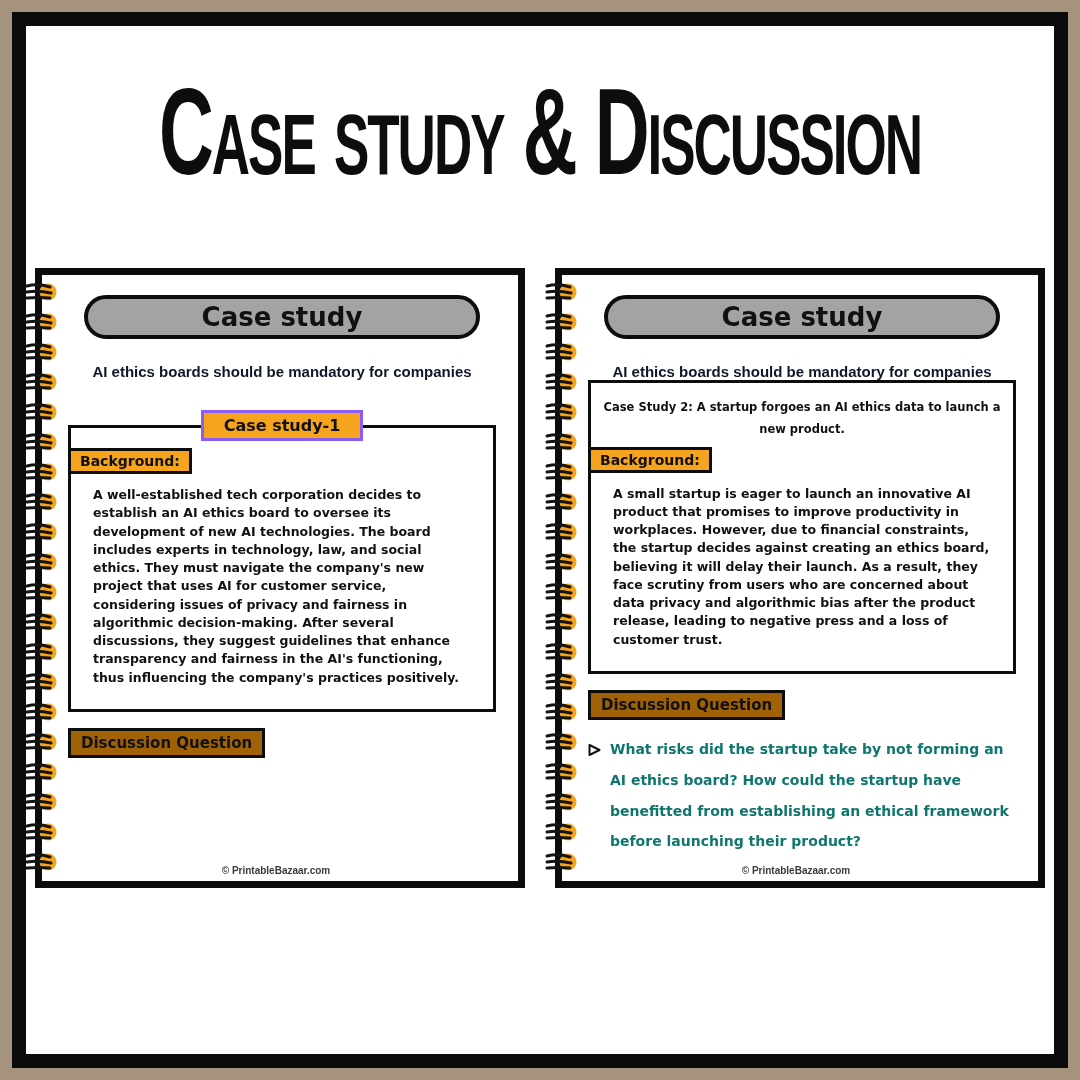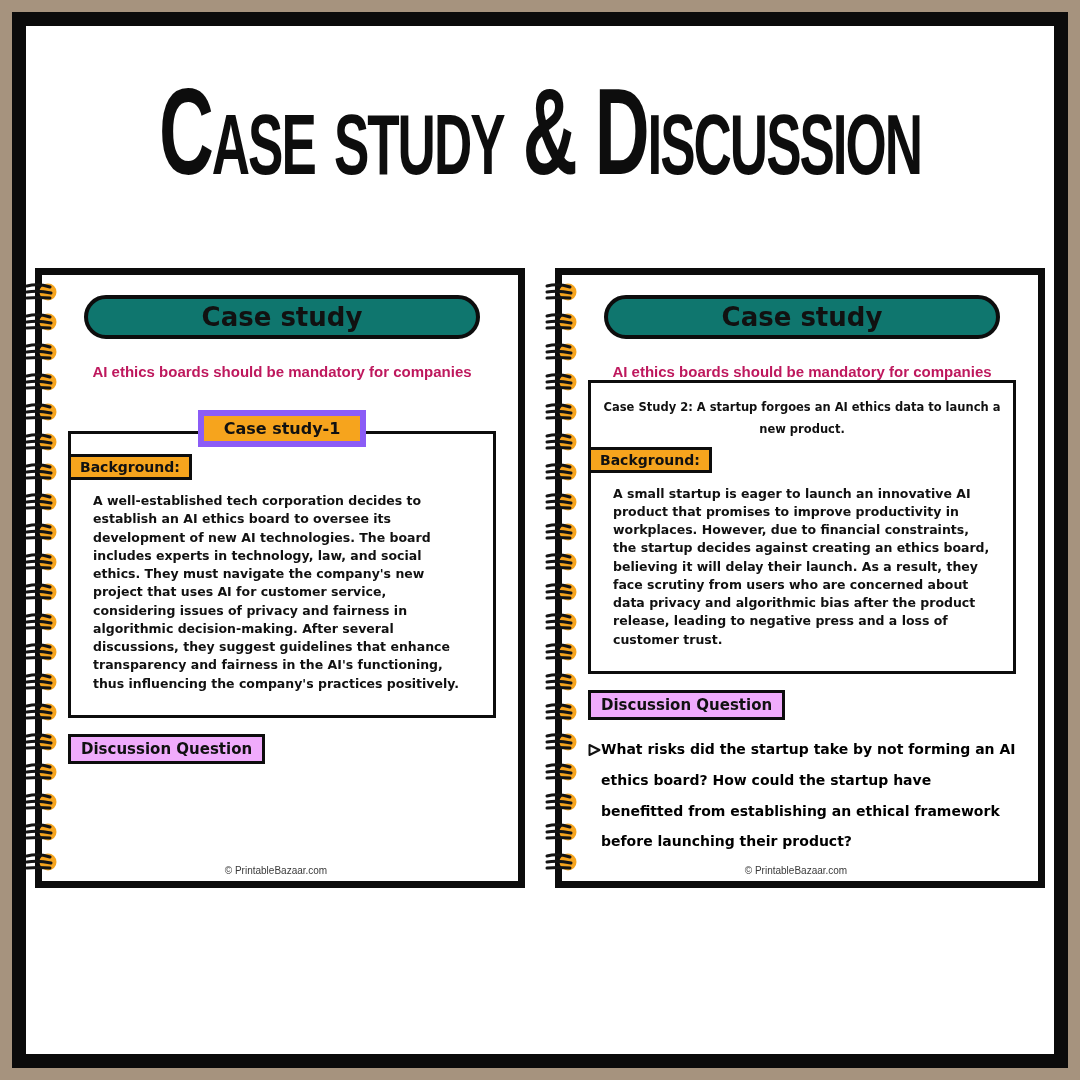--- a/index.html
+++ b/index.html
@@ -23,62 +23,62 @@
     position:absolute;top:242px;left:0;right:0;
     display:flex;justify-content:center;gap:30px;
   }
   .page{
     position:relative;width:490px;height:620px;background:#fff;
     border:7px solid #0c0c0c;box-sizing:border-box;
     padding:12px 20px 10px 24px;
   }
   .spiral{position:absolute;left:-17px;top:2px;pointer-events:none;}
   .banner{
-    margin:8px auto 0;width:396px;height:44px;background:#0f766e;
+    margin:8px auto 0;width:396px;height:44px;background:#a3a3a3;
     border:4px solid #0d0d0d;border-radius:999px;box-sizing:border-box;
     display:flex;align-items:center;justify-content:center;
     font-weight:700;font-size:26px;color:#111;
   }
   .subtitle{
-    margin-top:24px;text-align:center;color:#be185d;
+    margin-top:24px;text-align:center;color:#0f172a;
     font-family:"Liberation Sans",sans-serif;font-weight:700;font-size:15px;
   }
   .tag{
     position:relative;z-index:2;width:max-content;
-    margin:30px auto -16px;background:#f6a41d;border:6px solid #8b5cf6;
+    margin:30px auto -16px;background:#f6a41d;border:3px solid #8b5cf6;
     padding:3px 20px;font-weight:700;font-size:16px;color:#111;
   }
   .casebox{
     border:3px solid #0d0d0d;margin:0 2px;padding:14px 10px 10px;
     background:#fff;
   }
   .case-title{
     text-align:center;font-weight:700;font-size:11.5px;line-height:1.9;color:#111;
   }
   .bg-label{
     width:max-content;background:#f6a41d;border:3px solid #0d0d0d;
     padding:2px 9px;margin:6px 4px 7px -13px;
     font-weight:700;font-size:14px;color:#111;
   }
   .bg-text{
     font-weight:700;font-size:12.5px;line-height:1.46;color:#111;margin:12px;
   }
   .disc-label{
-    width:max-content;background:#f0abfc;border:3px solid #0d0d0d;
+    width:max-content;background:#a16207;border:3px solid #0d0d0d;
     padding:3px 10px;margin:16px 0 0 2px;
     font-weight:700;font-size:15px;color:#111;
   }
   .question{
-    display:flex;margin:14px 0 0 2px;
-    font-weight:700;font-size:14px;line-height:2.2;color:#000000;
+    display:flex;gap:9px;margin:14px 0 0 2px;
+    font-weight:700;font-size:14px;line-height:2.2;color:#0f766e;
   }
   .q-bullet{flex:0 0 auto;margin-top:9px;}
   .page-footer{
     position:absolute;bottom:5px;left:0;right:8px;text-align:center;
-    font-family:"Liberation Sans",sans-serif;font-weight:400;font-size:10px;color:#3a3a3a;
+    font-family:"Liberation Sans",sans-serif;font-weight:700;font-size:10px;color:#3a3a3a;
   }
 </style>
 </head>
 <body>
 
 <div class="frame">
 
   <h1 class="main-title">Case study &amp; Discussion</h1>
 
   <div class="pages">

